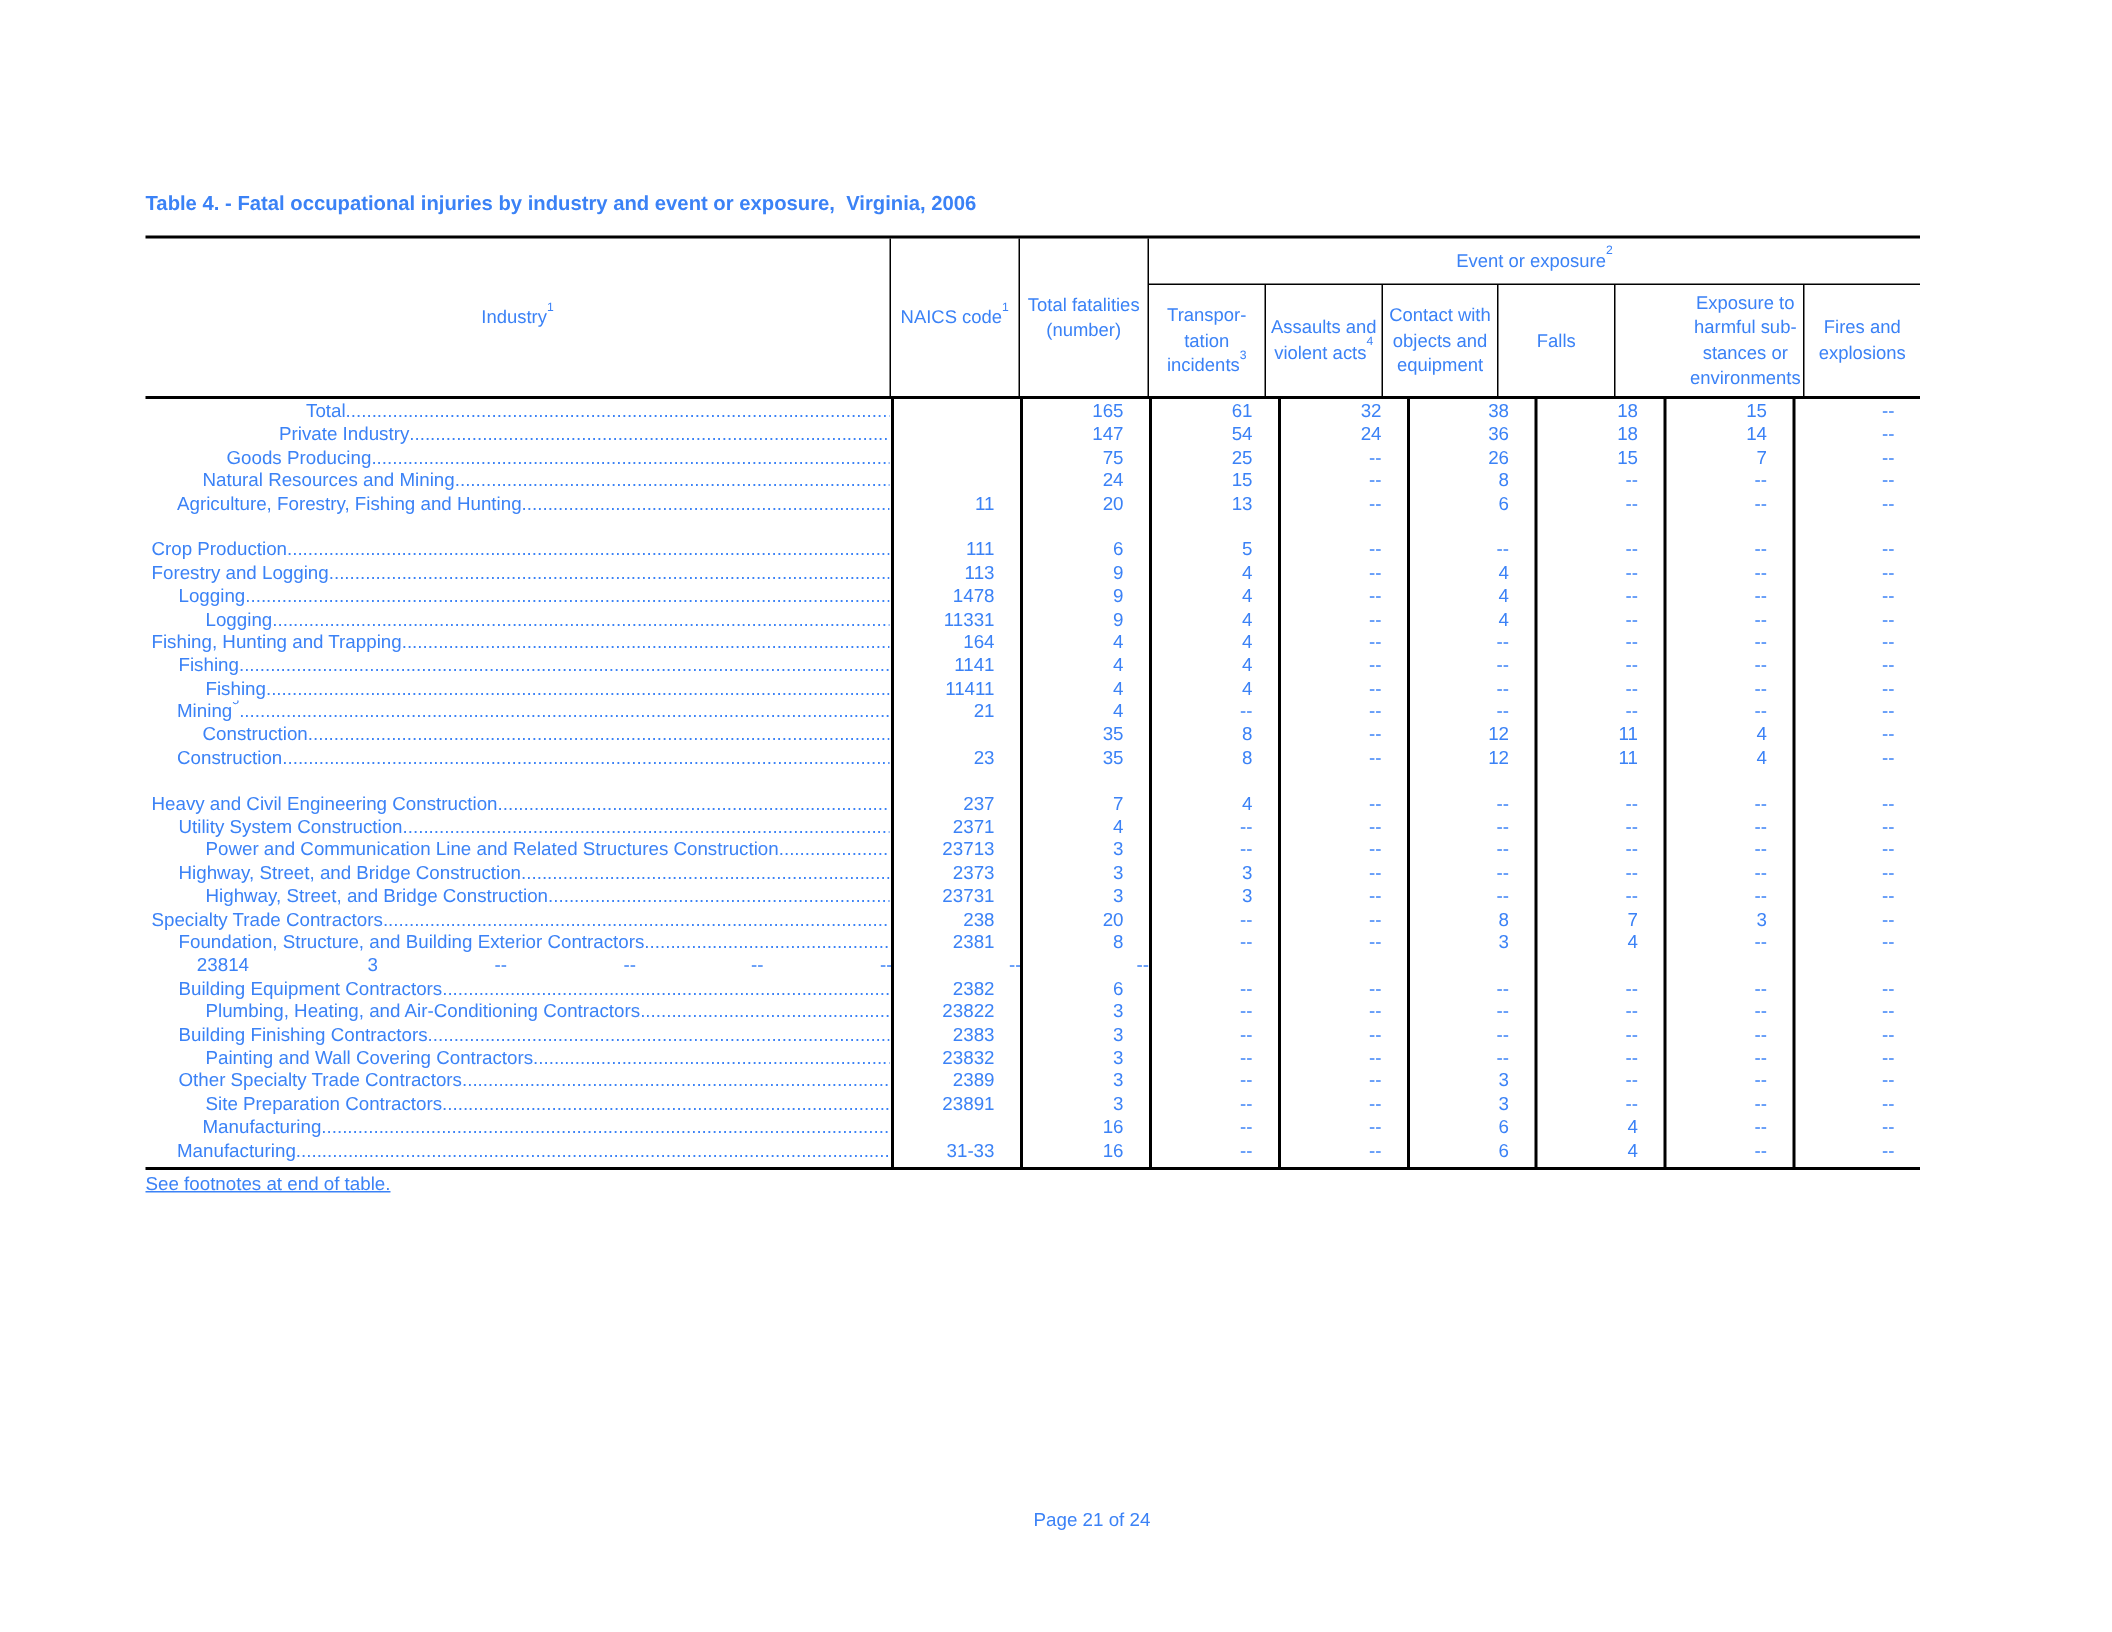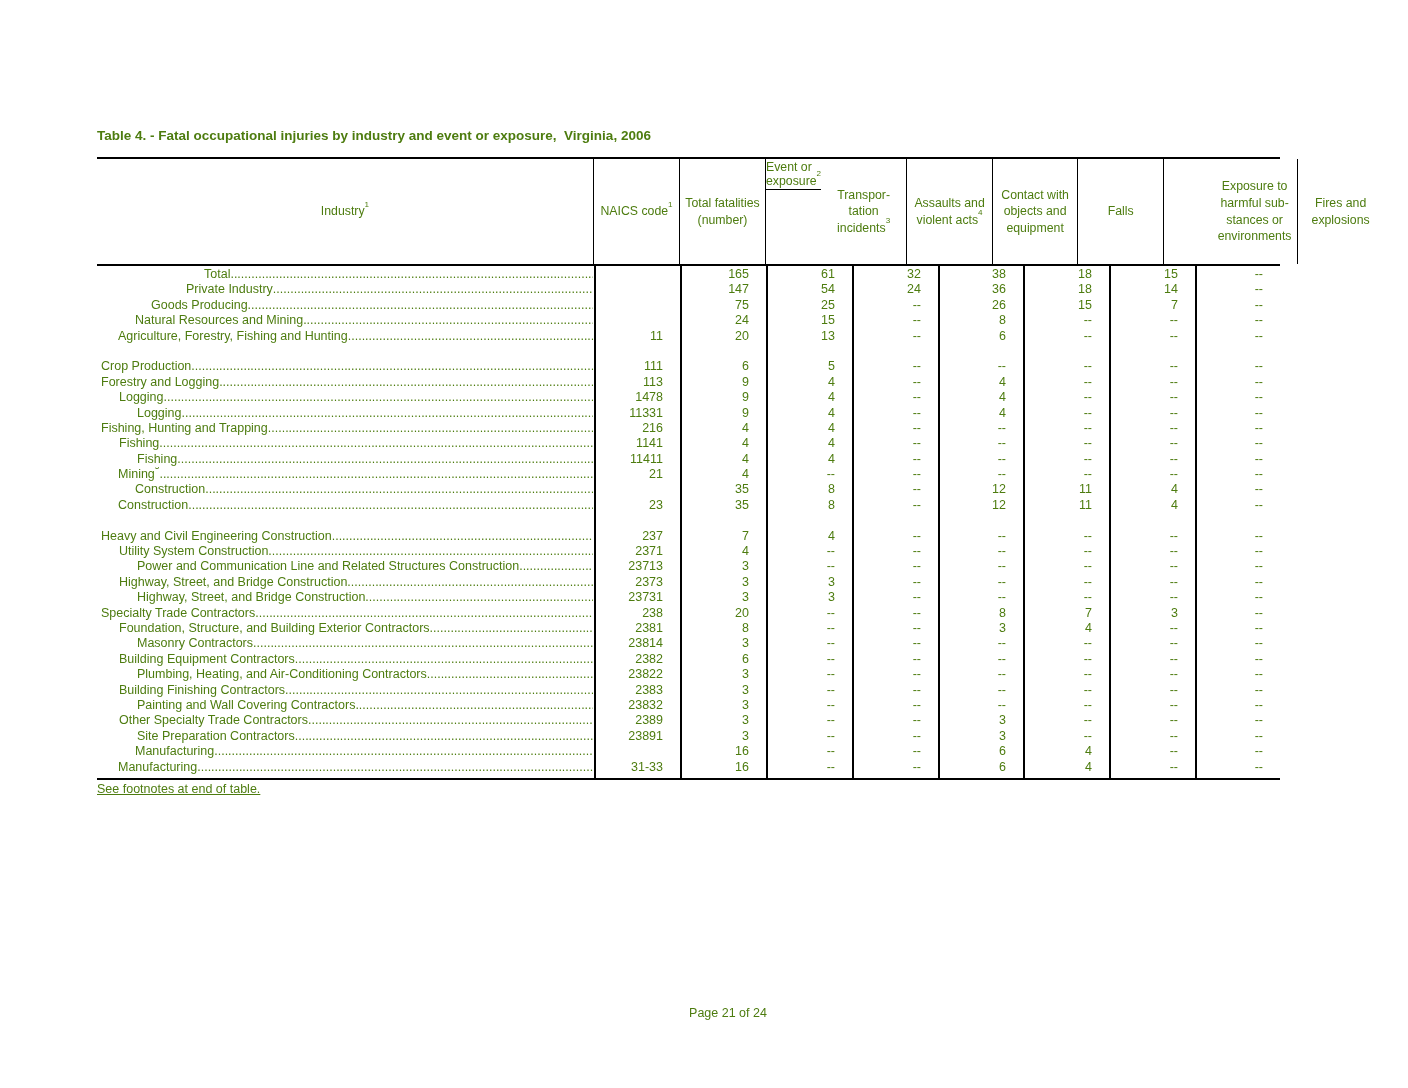--- a/index.html
+++ b/index.html
@@ -1,28 +1,28 @@
 <!DOCTYPE html>
 <html><head>
 <meta charset="utf-8">
 <style>
   html,body{margin:0;padding:0;background:#ffffff;}
   .page{position:relative;width:1408px;height:1088px;background:#ffffff;
-        font-family:"Liberation Sans",sans-serif;color:#4d7c0f;overflow:hidden;}
+        font-family:"Liberation Sans",sans-serif;color:#3b82f6;overflow:hidden;}
   .content{position:absolute;left:97px;top:128px;width:1183px;}
   .doc-title{font-weight:bold;font-size:13.5px;line-height:16px;white-space:pre-wrap;margin:0 0 13px 0;}
 
   .table{border-top:2px solid #000;}
   .thead{display:flex;height:105px;border-bottom:2px solid #000;font-size:12.3px;}
   .th{box-sizing:border-box;display:flex;align-items:center;justify-content:center;
       text-align:center;line-height:16.5px;}
   .th-industry{width:497px;border-right:1.5px solid #000;}
   .th-naics{width:86px;border-right:1.5px solid #000;}
   .th-total{width:86px;border-right:1.5px solid #000;}
-  .event-group{width:514px;display:flex;}
+  .event-group{width:514px;display:flex;flex-direction:column;}
   .event-title{height:31px;box-sizing:border-box;border-bottom:1.5px solid #000;
       display:flex;align-items:center;justify-content:center;}
   .event-cols{display:flex;flex:1;}
   .event-col{box-sizing:border-box;border-right:1.5px solid #000;display:flex;
       align-items:center;justify-content:center;text-align:center;line-height:16.6px;}
   .event-col:last-child{border-right:none;}
 
   .tbody{position:relative;border-bottom:2px solid #000;overflow:hidden;padding:1px 0 3px 0;}
   .vline{position:absolute;top:0;bottom:0;width:1.5px;background:#000;}
 
@@ -220,21 +220,21 @@
             <div class="cell num v3">4</div>
             <div class="cell num v4">--</div>
             <div class="cell num v5">--</div>
             <div class="cell num v6">--</div>
           </div>
           <div class="row ind-0">
             <div class="cell label-cell">
               <span class="lbl">Fishing, Hunting and Trapping</span>
               <span class="dots"></span>
             </div>
-            <div class="cell num naics-cell">216</div>
+            <div class="cell num naics-cell">164</div>
             <div class="cell num v0">4</div>
             <div class="cell num v1">4</div>
             <div class="cell num v2">--</div>
             <div class="cell num v3">--</div>
             <div class="cell num v4">--</div>
             <div class="cell num v5">--</div>
             <div class="cell num v6">--</div>
           </div>
           <div class="row ind-1">
             <div class="cell label-cell">
@@ -398,24 +398,20 @@
             <div class="cell num naics-cell">2381</div>
             <div class="cell num v0">8</div>
             <div class="cell num v1">--</div>
             <div class="cell num v2">--</div>
             <div class="cell num v3">3</div>
             <div class="cell num v4">4</div>
             <div class="cell num v5">--</div>
             <div class="cell num v6">--</div>
           </div>
           <div class="row ind-2">
-            <div class="cell label-cell">
-              <span class="lbl">Masonry Contractors</span>
-              <span class="dots"></span>
-            </div>
             <div class="cell num naics-cell">23814</div>
             <div class="cell num v0">3</div>
             <div class="cell num v1">--</div>
             <div class="cell num v2">--</div>
             <div class="cell num v3">--</div>
             <div class="cell num v4">--</div>
             <div class="cell num v5">--</div>
             <div class="cell num v6">--</div>
           </div>
           <div class="row ind-1">

